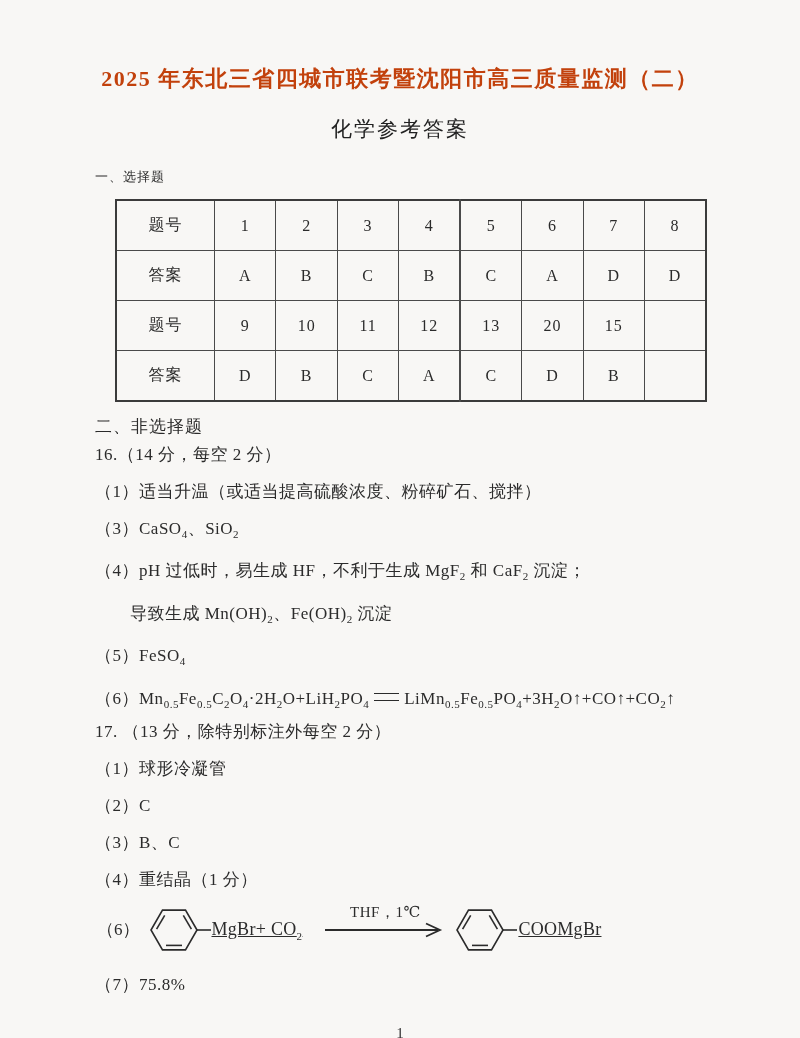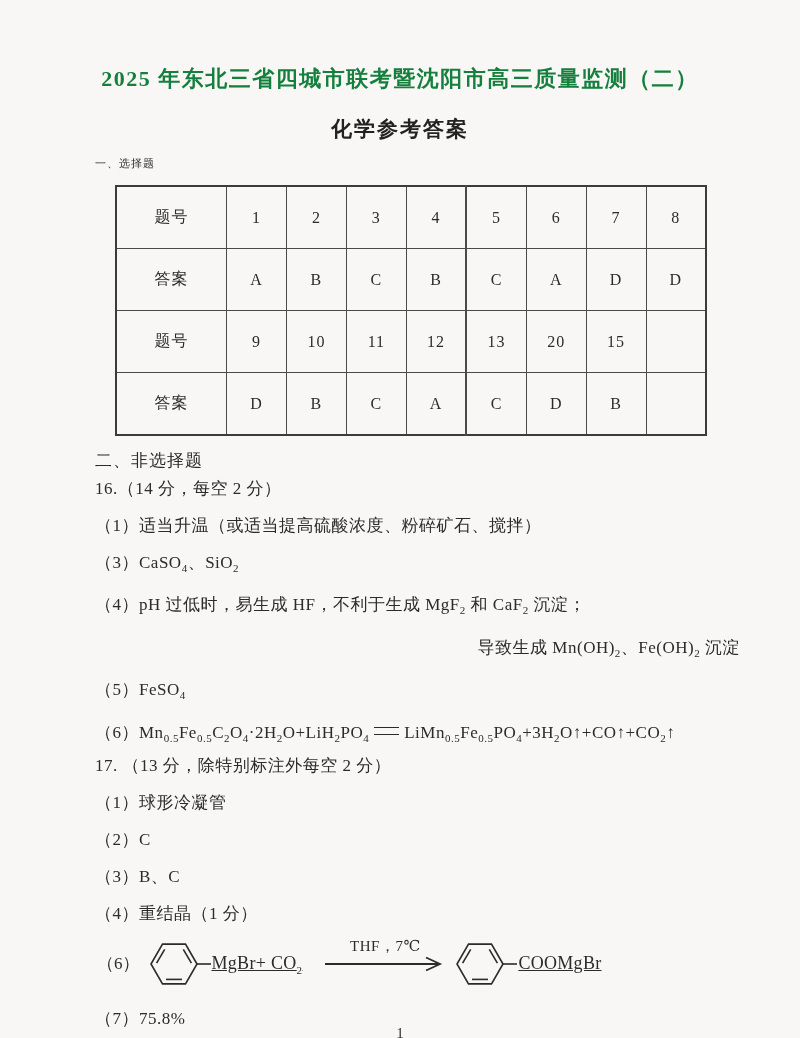--- a/index.html
+++ b/index.html
@@ -8,45 +8,45 @@
     background:#eceae8;
     font-family:"Liberation Serif","DejaVu Serif",serif;
   }
   .page{
     position:relative;width:800px;height:1038px;overflow:hidden;
     background:#f8f7f5;color:#2b2b2b;box-sizing:border-box;
     padding:64px 60px 0 95px;
   }
   .title{
     margin:0;text-align:center;font-size:22px;font-weight:700;
-    letter-spacing:1.5px;color:#15803d;line-height:30px;
+    letter-spacing:1.5px;color:#c2410c;line-height:30px;
     margin-left:-35px; 
   }
   .subtitle{
-    margin:20px 0 0 -35px;text-align:center;font-size:21px;font-weight:700;
+    margin:20px 0 0 -35px;text-align:center;font-size:21px;font-weight:400;
     letter-spacing:2px;color:#222;line-height:30px;
   }
   .sec-heading{
-    margin-top:7px;font-size:11px;letter-spacing:1px;line-height:24px;
+    margin-top:21px;font-size:13px;letter-spacing:1px;line-height:24px;
   }
   table.answers{
     border-collapse:collapse;margin:10px 0 0 20px;table-layout:fixed;
     width:592px;
   }
   table.answers td{
     border:1px solid #4a4a4a;text-align:center;vertical-align:middle;
-    height:37px;font-size:16px;padding:12px;letter-spacing:1px;
+    height:37px;font-size:16px;padding:6px;letter-spacing:1px;
   }
   table.answers{border:2px solid #3b3b3b;}
   table.answers td.c0{width:85px;}
   table.answers td.thick{border-left-width:2px;}
   .sec2-heading{margin-top:13px;font-size:17px;letter-spacing:1px;line-height:24px;}
   .q-heading{margin-top:4px;font-size:17px;line-height:24px;letter-spacing:0.5px;}
   .ans-line{margin-top:13px;font-size:17px;line-height:24px;letter-spacing:0.5px;}
-  .ans-line.cont{margin-left:35px;text-align:right;}
+  .ans-line.cont{margin-left:35px;}
   sub{font-size:11px;}
   sup{font-size:11px;}
   .eq{
     display:inline-block;width:25px;height:6px;
     border-top:1.7px solid #2b2b2b;border-bottom:1.7px solid #2b2b2b;
     margin:0 5px;vertical-align:3px;
   }
   .reaction{
     display:flex;align-items:center;margin:8px 0 0 2px;height:60px;
   }
@@ -149,21 +149,21 @@
           <polygon points="49,26 37.5,6.1 14.5,6.1 3,26 14.5,45.9 37.5,45.9"></polygon>
           <line x1="43.4" y1="25.2" x2="35.3" y2="11.4"></line>
           <line x1="8.6" y1="25.2" x2="16.7" y2="11.4"></line>
           <line x1="18" y1="41.4" x2="34" y2="41.4"></line>
           <line x1="49" y1="26" x2="63" y2="26"></line>
         </g>
       </svg>
       <span class="formula-text">MgBr+ CO<sub>2</sub></span>
 
       <span class="arrow-group">
-        <span class="condition">THF，7℃</span>
+        <span class="condition">THF，1℃</span>
         <svg width="122" height="16" viewBox="0 0 122 16">
           <g stroke="#2b2b2b" stroke-width="1.8" fill="none">
             <line x1="1" y1="8" x2="114" y2="8"></line>
             <polyline points="102,1.5 116,8 102,14.5"></polyline>
           </g>
         </svg>
       </span>
 
       <svg class="benzene" width="64" height="52" viewBox="0 0 64 52">
         <g stroke="#2b2b2b" stroke-width="1.6" fill="none">

